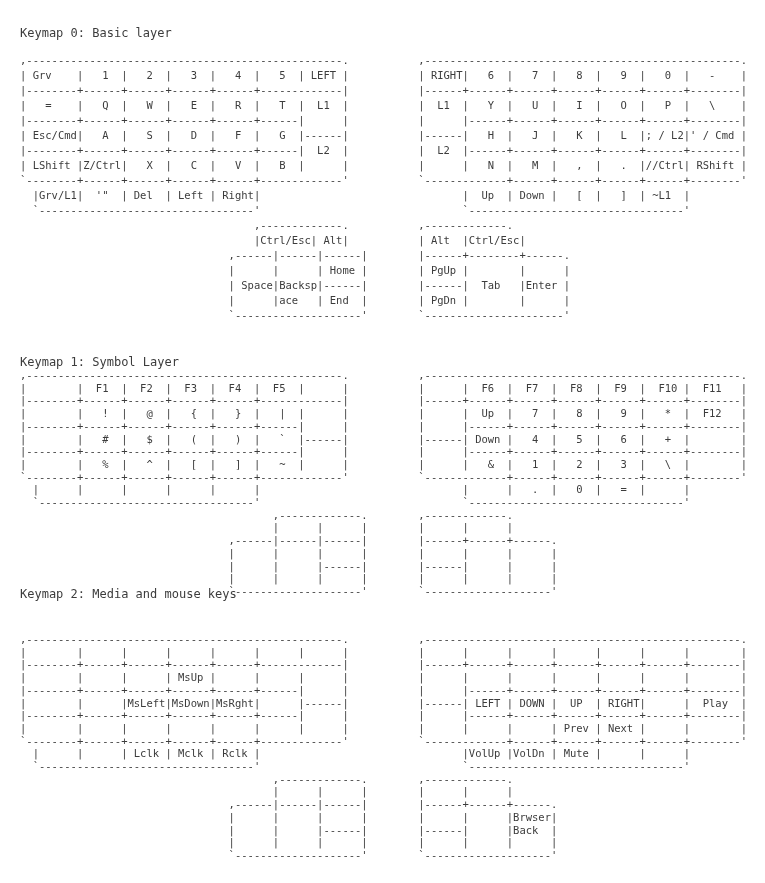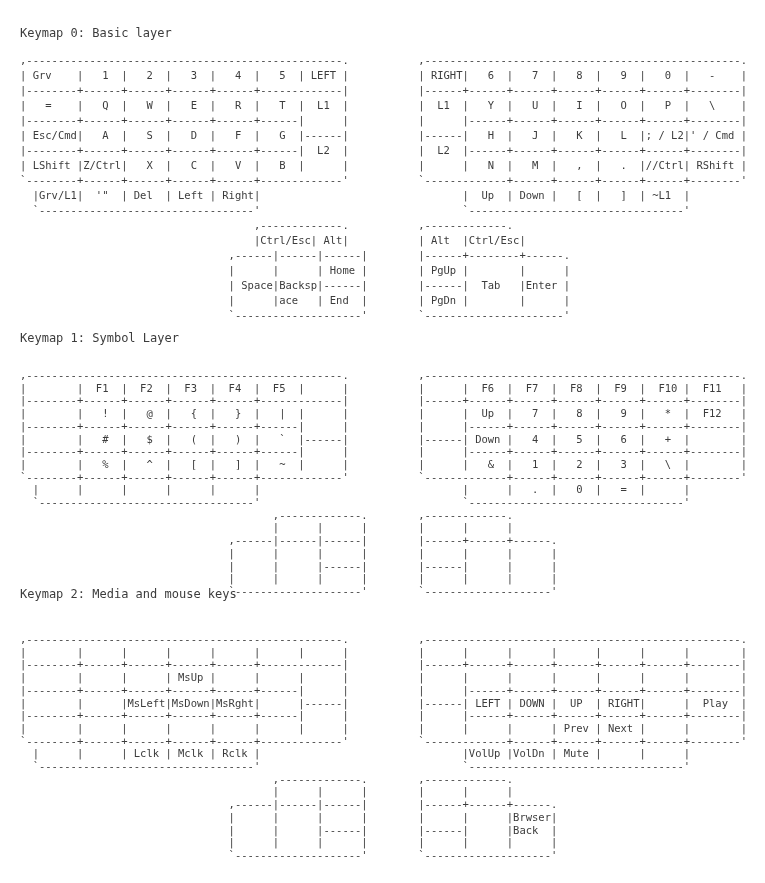--- a/index.html
+++ b/index.html
@@ -28,21 +28,21 @@
     position: absolute;
     left: 20px;
     margin: 0;
     font-size: 10.5px;
     white-space: pre;
     color: #3c3c3c;
     font-family: "DejaVu Sans Mono", "Liberation Mono", monospace;
   }
   .s0t { top: 27px; }
   .s0a { top: 53px;  line-height: 15px; }
-  .s1t { top: 332px; }
+  .s1t { top: 356px; }
   .s1a { top: 369px; line-height: 12.7px; }
   .s2t { top: 588px; }
   .s2a { top: 633px; line-height: 12.7px; }
 </style>
 </head>
 <body>
 
 <div class="doc">
 
   <div class="km-title s0t">Keymap 0: Basic layer</div>

